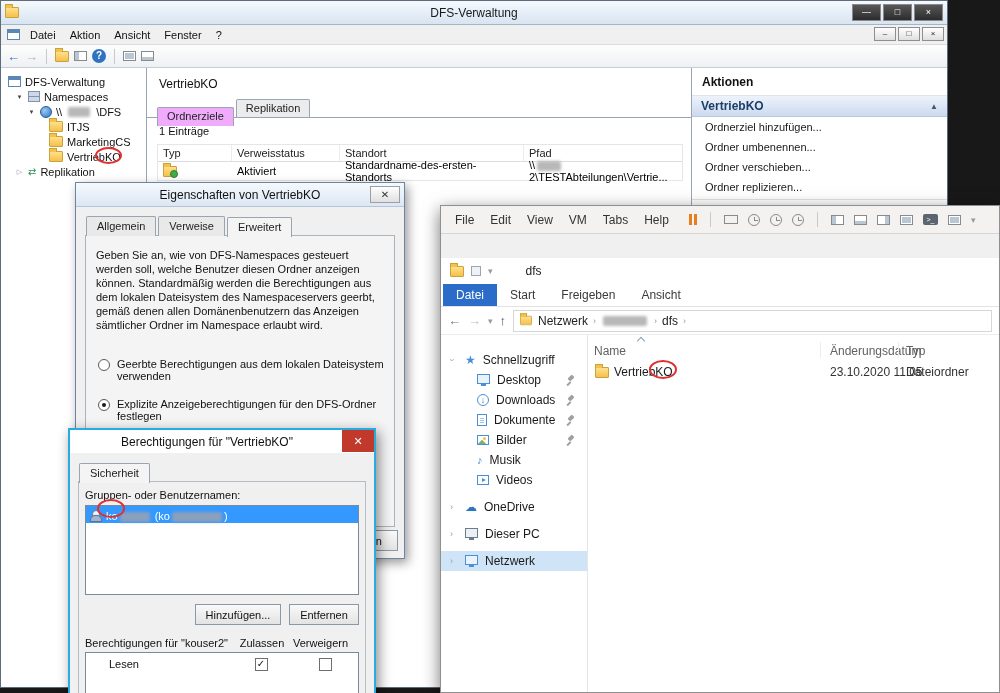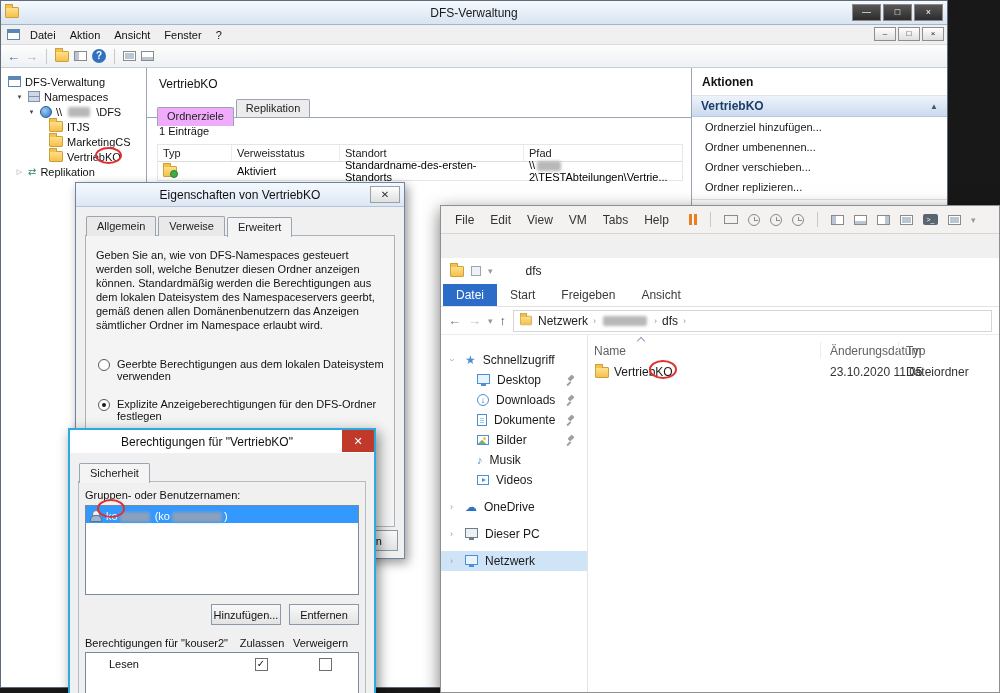--- a/index.html
+++ b/index.html
@@ -357,21 +357,21 @@
     </div>
     <div class="p2page">
       <div class="glabel">Gruppen- oder Benutzernamen:</div>
       <div class="ulist">
         <div class="urow">
           <span class="person"></span>
           <span><span>ko</span><span class="blur blur-d" style="width:30px;"></span> <span>(ko</span><span class="blur blur-d" style="width:50px;"></span><span>)</span></span>
         </div>
       </div>
       <div class="pbtns">
-        <span class="btn" style="width:70px;margin-left:48px;">Hinzufügen...</span>
+        <span class="btn" style="width:86px;margin-left:48px;">Hinzufügen...</span>
         <span class="btn" style="width:70px;">Entfernen</span>
       </div>
       <div class="permhead">
         <span class="lab">Berechtigungen für "kouser2"</span>
         <span class="ca">Zulassen</span>
         <span class="cd">Verweigern</span>
       </div>
       <div class="permlist">
         <div class="permrow">
           <span class="nm">Lesen</span>

